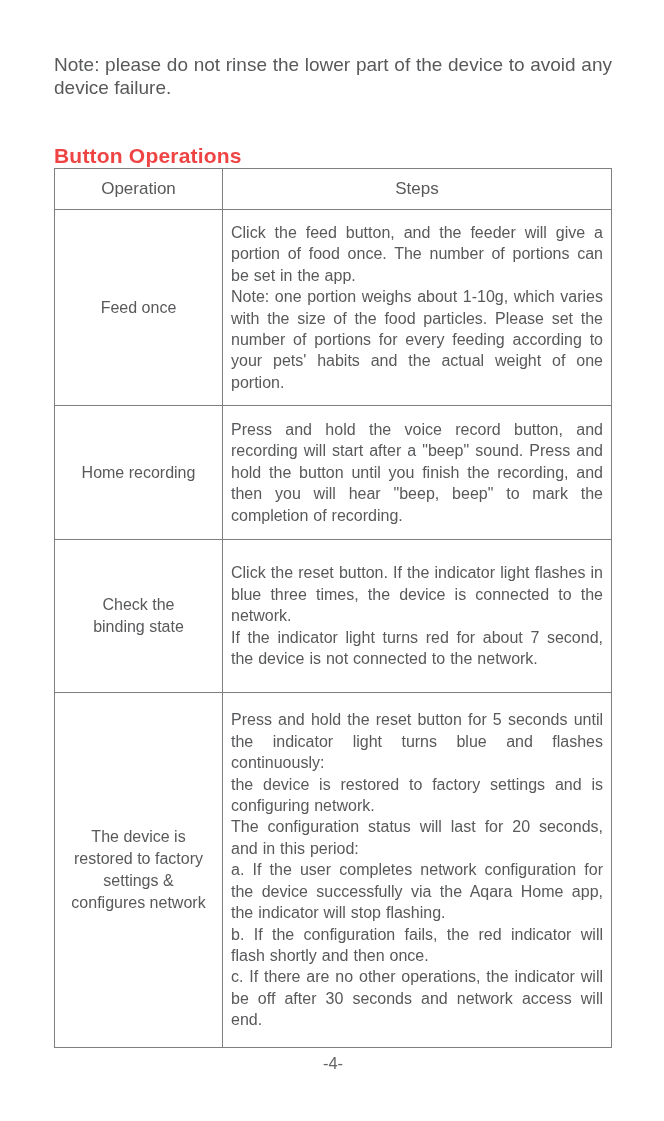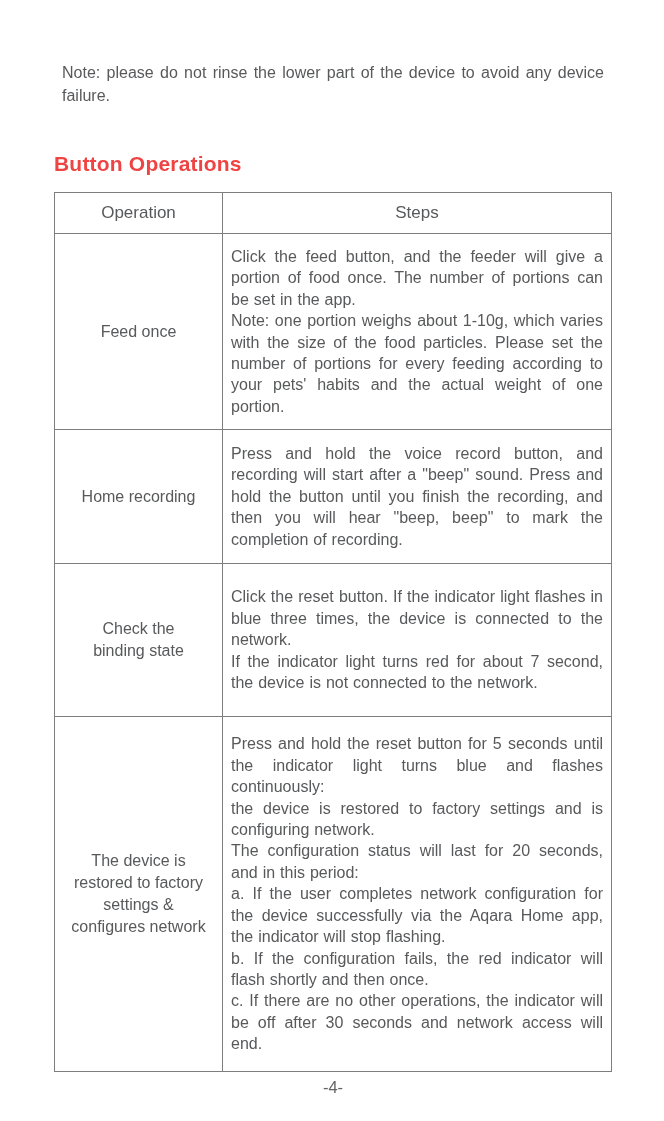--- a/index.html
+++ b/index.html
@@ -4,29 +4,29 @@
 <style>
   html,body{margin:0;padding:0;background:#ffffff;}
   body{
     width:664px;height:1121px;
     font-family:"Liberation Sans","DejaVu Sans",sans-serif;
     color:#58595b;
     -webkit-font-smoothing:antialiased;
   }
   .page{box-sizing:border-box;width:664px;height:1121px;padding:53px 52px 0 54px;}
   .note{
-    margin:8px;font-size:16px;line-height:23px;
+    margin:0;font-size:19px;line-height:23px;
     text-align:justify;color:#58595b;
   }
   .section-title{
     margin:45px 0 0 0;font-size:21px;line-height:24px;
     font-weight:bold;color:#ef4444;letter-spacing:.2px;
   }
   table.ops{
-    margin-top:16px;border-collapse:collapse;table-layout:fixed;
+    margin-top:0;border-collapse:collapse;table-layout:fixed;
     width:558px;
   }
   table.ops col.c-op{width:168px;}
   table.ops th,table.ops td{
     border:1px solid #7d7e80;vertical-align:middle;
     font-size:16px;color:#58595b;
   }
   table.ops th{
     font-weight:400;font-size:17px;text-align:center;height:40px;padding:0;
   }

